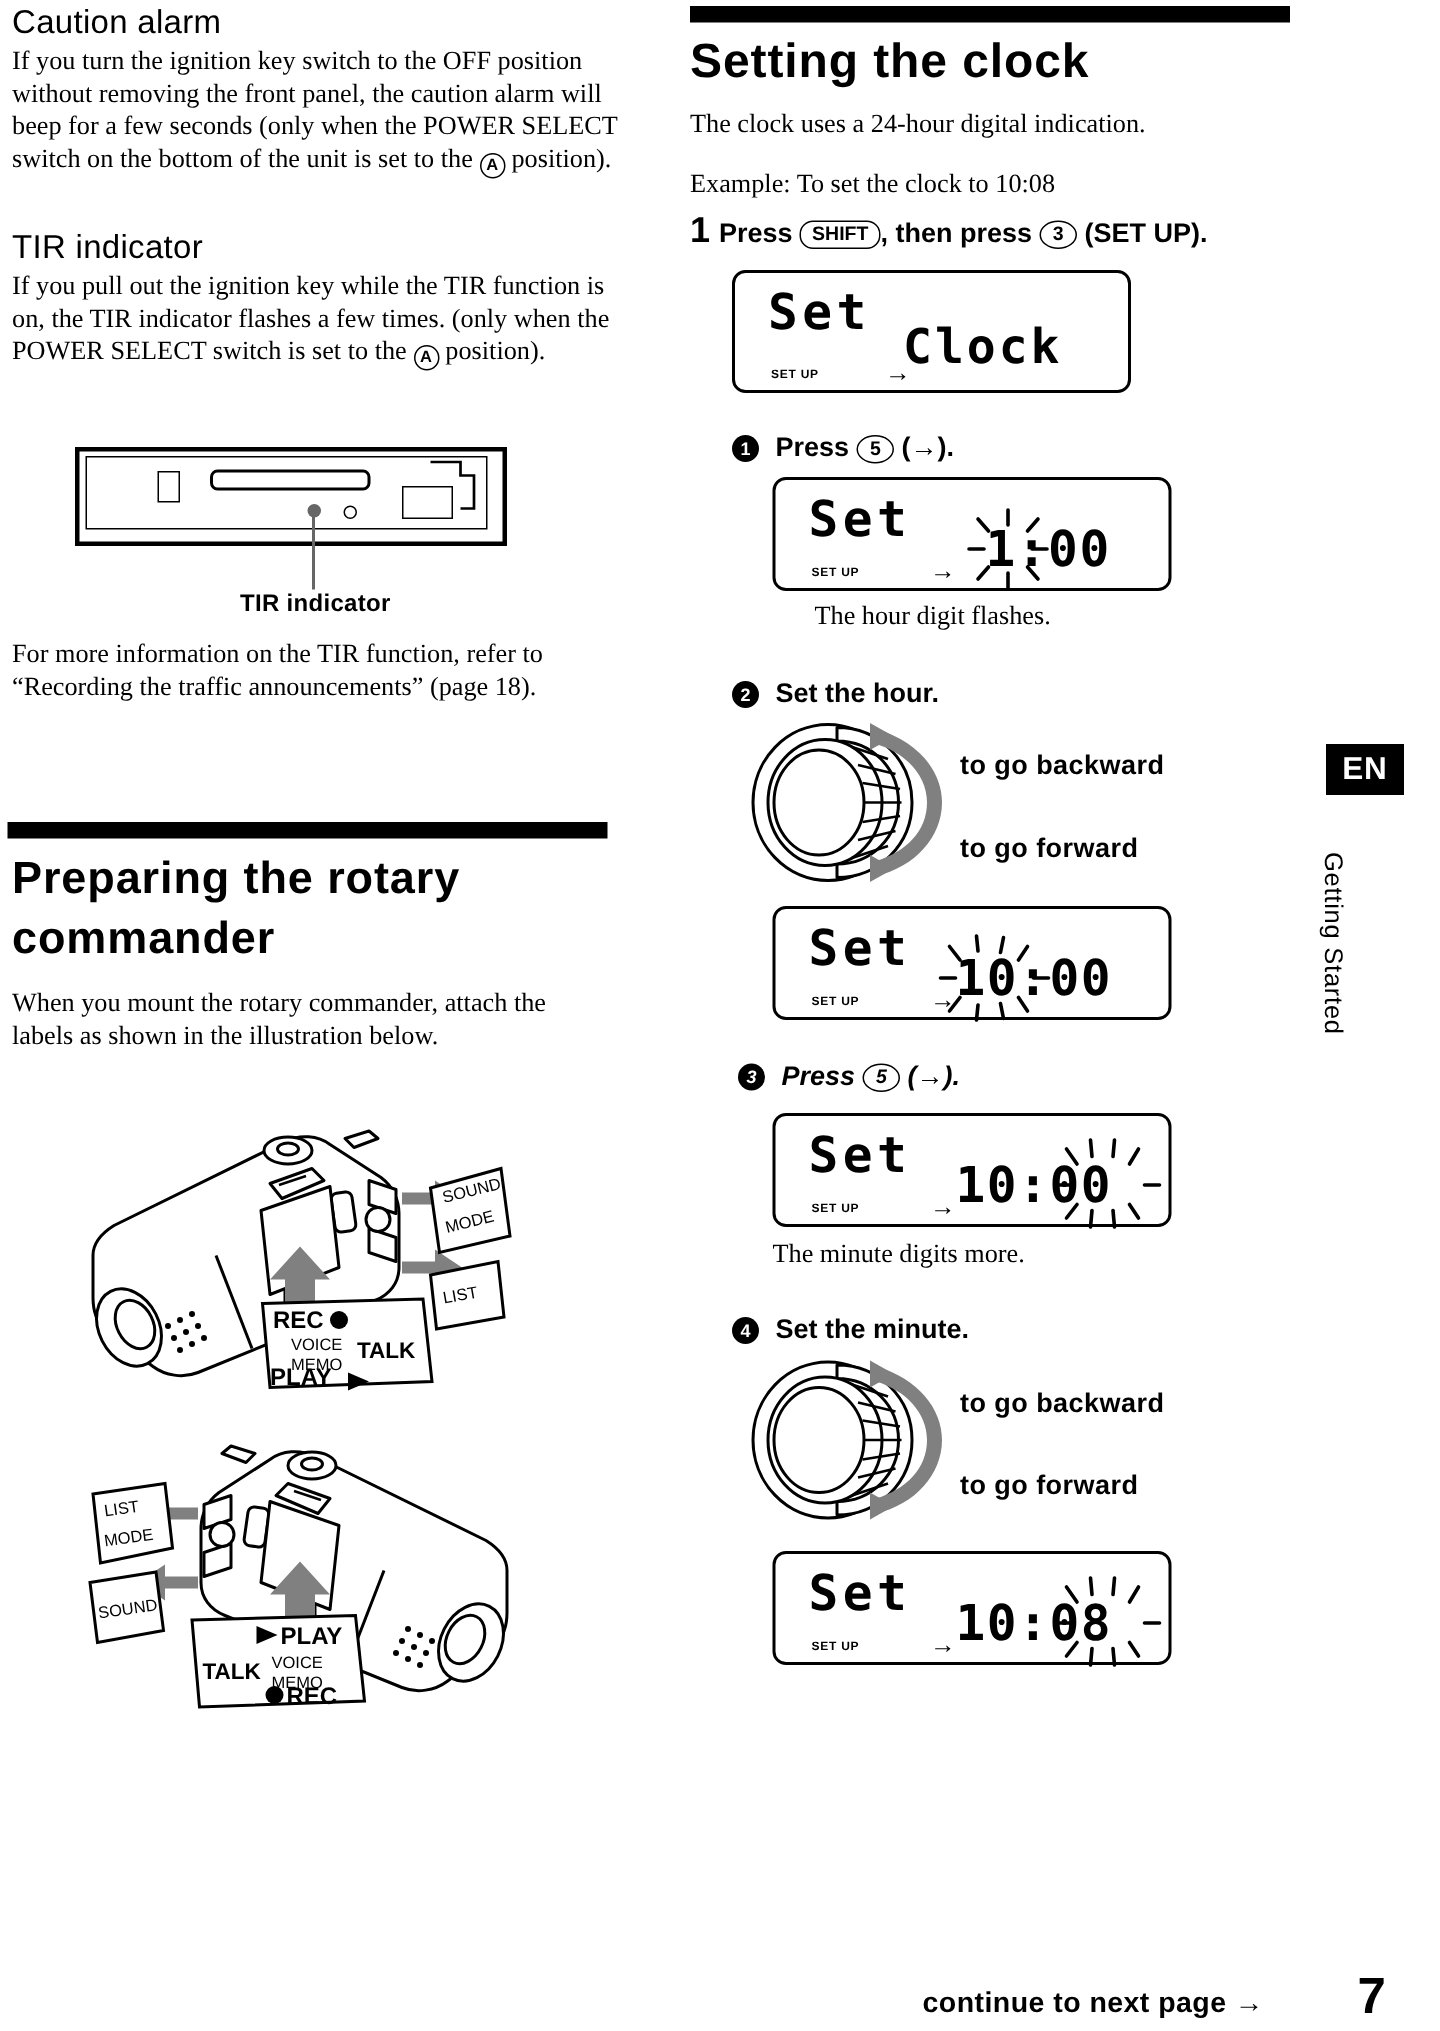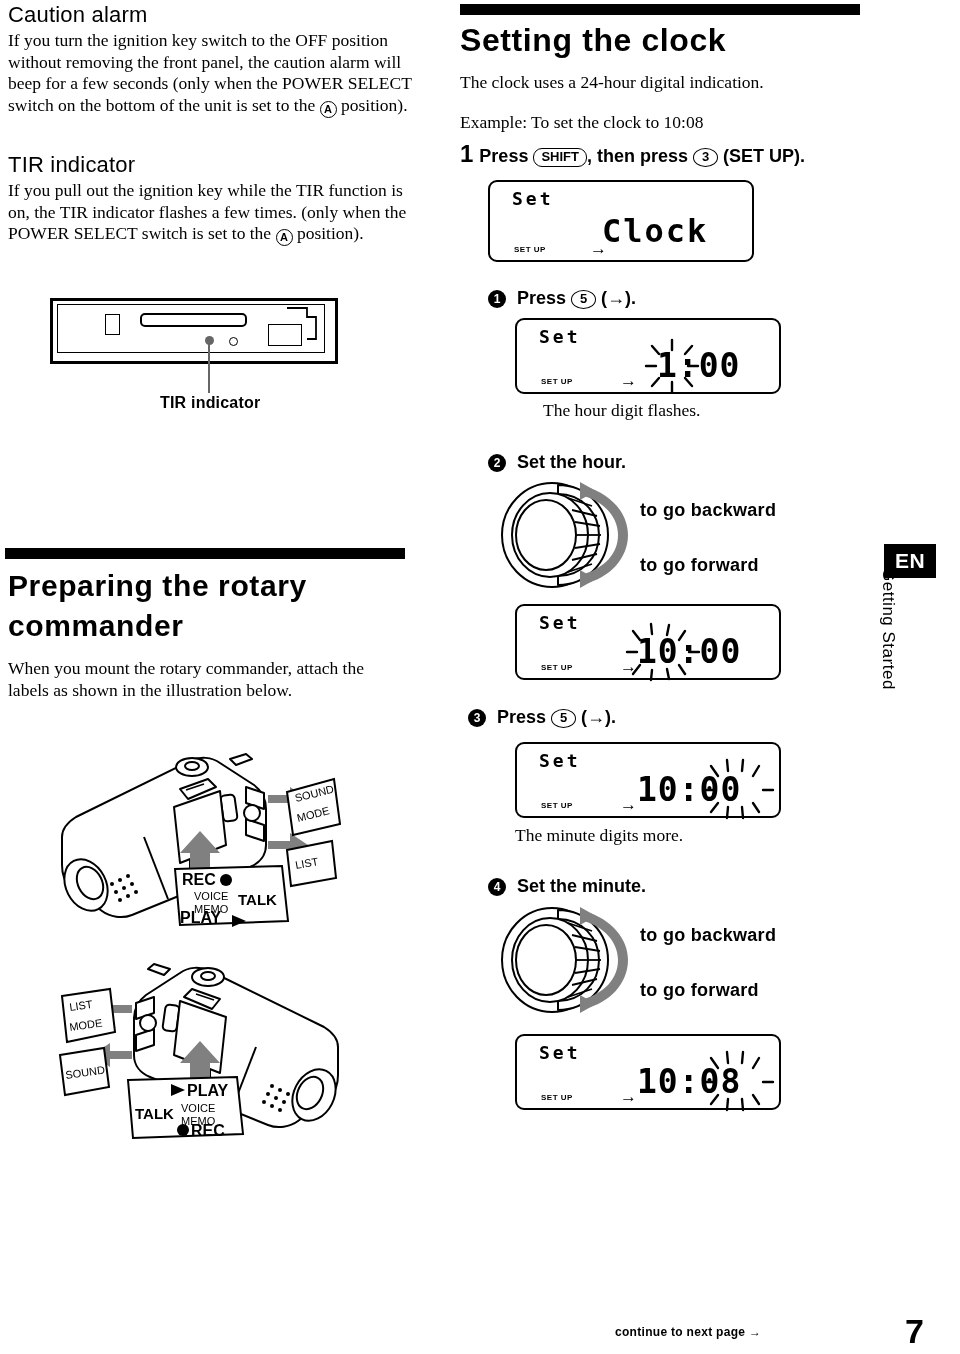--- a/index.html
+++ b/index.html
@@ -120,21 +120,21 @@
   .lcd {
     position: absolute;
     border: 2.2px solid #000;
     border-radius: 9px;
     background: #fff;
   }
   .lcd .setword {
     position: absolute;
     font-family: "DejaVu Sans Mono", monospace;
     font-weight: bold;
-    font-size: 18px;
+    font-size: 33px;
     letter-spacing: 3px;
     left: 22px; top: 6px;
   }
   .lcd .setup-small {
     position: absolute;
     left: 24px; bottom: 6px;
     font-family: "Liberation Sans", sans-serif;
     font-weight: bold;
     font-size: 8px;
     letter-spacing: 0.5px;
@@ -204,21 +204,21 @@
     text-orientation: mixed;
     letter-spacing: 0.5px;
     white-space: nowrap;
   }
 
   
   .footer-note {
     position: absolute;
     font-family: "Liberation Sans", sans-serif;
     font-weight: bold;
-    font-size: 12px;
+    font-size: 19px;
     letter-spacing: 0.3px;
   }
   .page-num {
     position: absolute;
     font-family: "Liberation Sans", sans-serif;
     font-weight: bold;
     font-size: 34px;
   }
 
   
@@ -271,20 +271,21 @@
     </svg>
 
     <div class="abs" style="left:229px; top:337px; width:7px; height:7px; border:1.8px solid #000; border-radius:50%;"></div>
 
     <div class="abs" style="left:205px; top:336px; width:9px; height:9px; background:#666; border-radius:50%;"></div>
     <div class="abs" style="left:208px; top:344px; width:2px; height:49px; background:#666;"></div>
   </div>
 
   <div class="callout-label" style="left:160px; top:394px;">TIR indicator</div>
 
+  <div class="body-text" style="left:8px; top:425px; width:400px;">For more information on the TIR function, refer to “Recording the traffic announcements” (page 18).</div>
 
   <div class="rule" style="left:5px; top:548px; width:400px;"></div>
   <div class="h1" style="left:8px; top:608px;">commander</div>
   <div class="h1" style="left:8px; top:568px;">Preparing the rotary</div>
 
   <div class="body-text" style="left:8px; top:658px; width:400px;">When you mount the rotary commander, attach the labels as shown in the illustration below.</div>
 
   <svg class="abs" style="left:40px; top:745px; width:320px; height:190px;" viewBox="0 0 320 190">
     <g fill="#fff" stroke="#000" stroke-width="2" stroke-linejoin="round">
 
@@ -509,21 +510,21 @@
         <path d="M8,52 L15,43"></path>
           <path d="M60,52 L54,43"></path>
         <path d="M26,58 L27,48"></path>
           <path d="M44,57 L42,47"></path>
       </g>
     </svg>
     <div class="setup-small">SET UP</div>
     <div class="arrow-small" style="left:103px;">→</div>
   </div>
 
-  <div class="steprow" style="left:468px; top:707px;">
+  <div class="steprow" style="left:492px; top:707px;font-style:italic;">
     <span class="stepdot">3</span>
     <span style="margin-left:6px;">Press </span><span class="circNum">5</span><span> (→).</span>
   </div>
 
   <div class="lcd" style="left:515px; top:742px; width:262px; height:72px;">
     <div class="setword dotfont">Set</div>
     <div class="timeval dotfont" style="left:120px; top:26px;">10:00</div>
     <svg class="flash" style="left:186px; top:14px; width:74px; height:62px;" viewBox="0 0 74 62">
       <g stroke="#000" stroke-width="2.4" stroke-linecap="round">
         <path d="M24,2 L25,13"></path>
@@ -589,19 +590,19 @@
         <path d="M8,54 L15,45"></path>
           <path d="M56,54 L50,45"></path>
         <path d="M24,60 L25,49"></path>
           <path d="M40,60 L39,49"></path>
       </g>
     </svg>
     <div class="setup-small">SET UP</div>
     <div class="arrow-small" style="left:103px;">→</div>
   </div>
 
-  <div class="en-tab" style="left:884px; top:544px; width:52px; height:34px; line-height:34px;">EN</div>
+  <div class="en-tab" style="left:884px; top:496px; width:52px; height:34px; line-height:34px;">EN</div>
   <div class="vert-label" style="left:878px; top:568px;">Getting Started</div>
 
   <div class="footer-note" style="left:615px; top:1325px;">continue to next page →</div>
   <div class="page-num" style="left:905px; top:1312px;">7</div>
 
 </div>
 
 </body></html>

